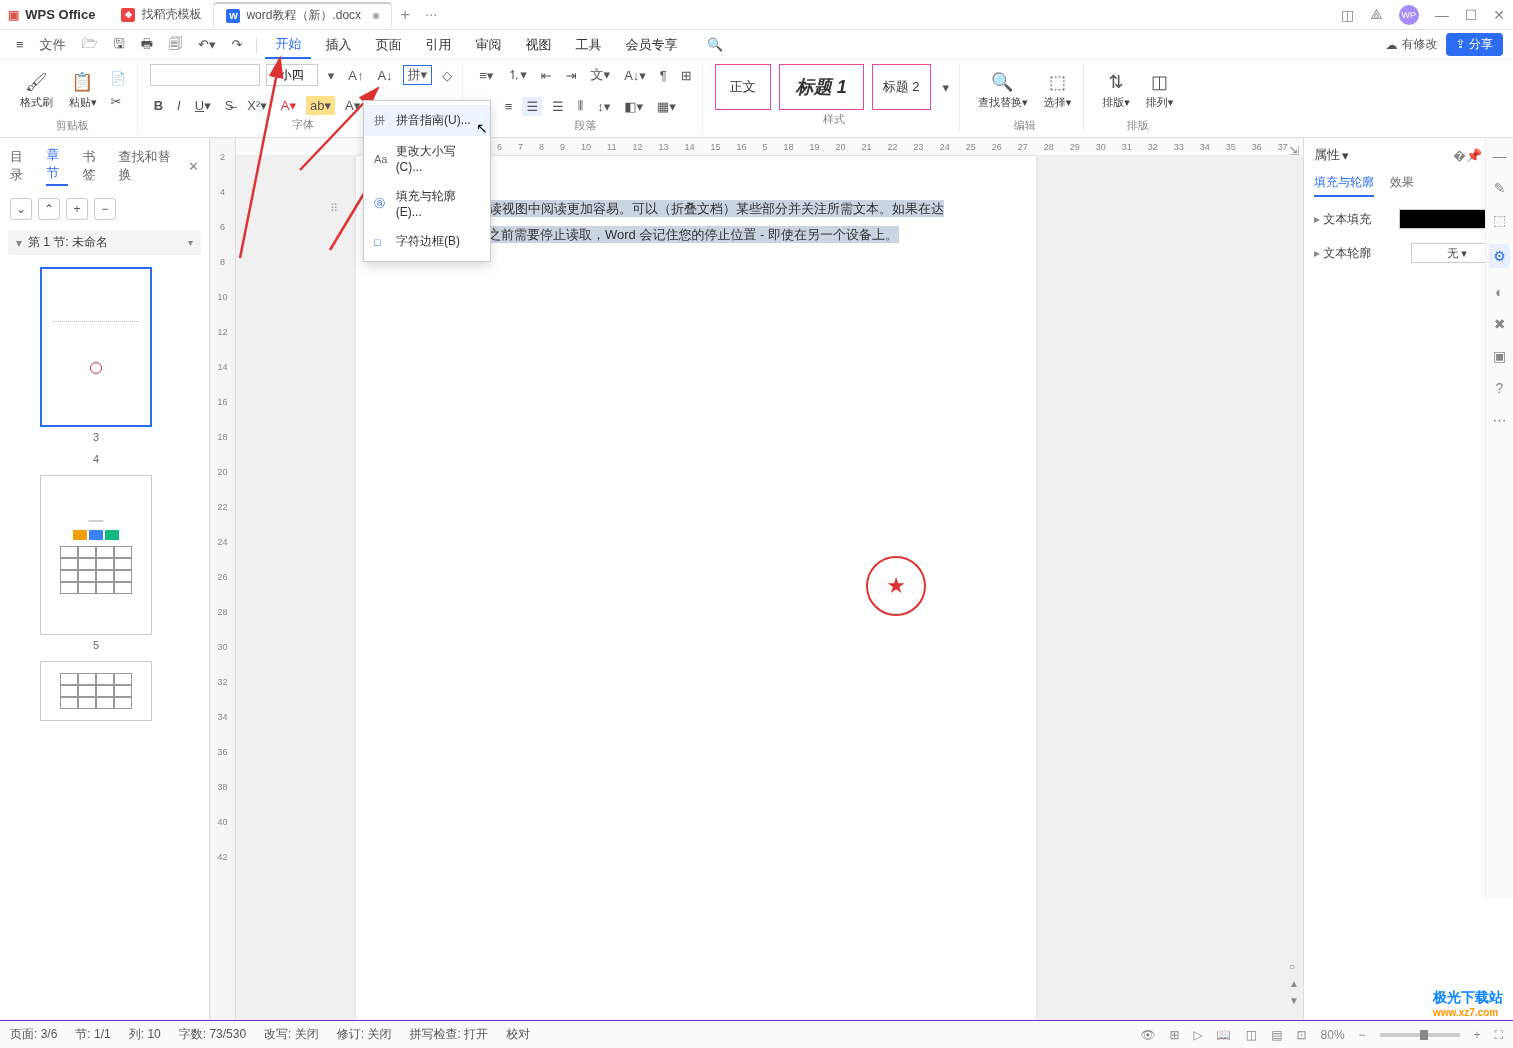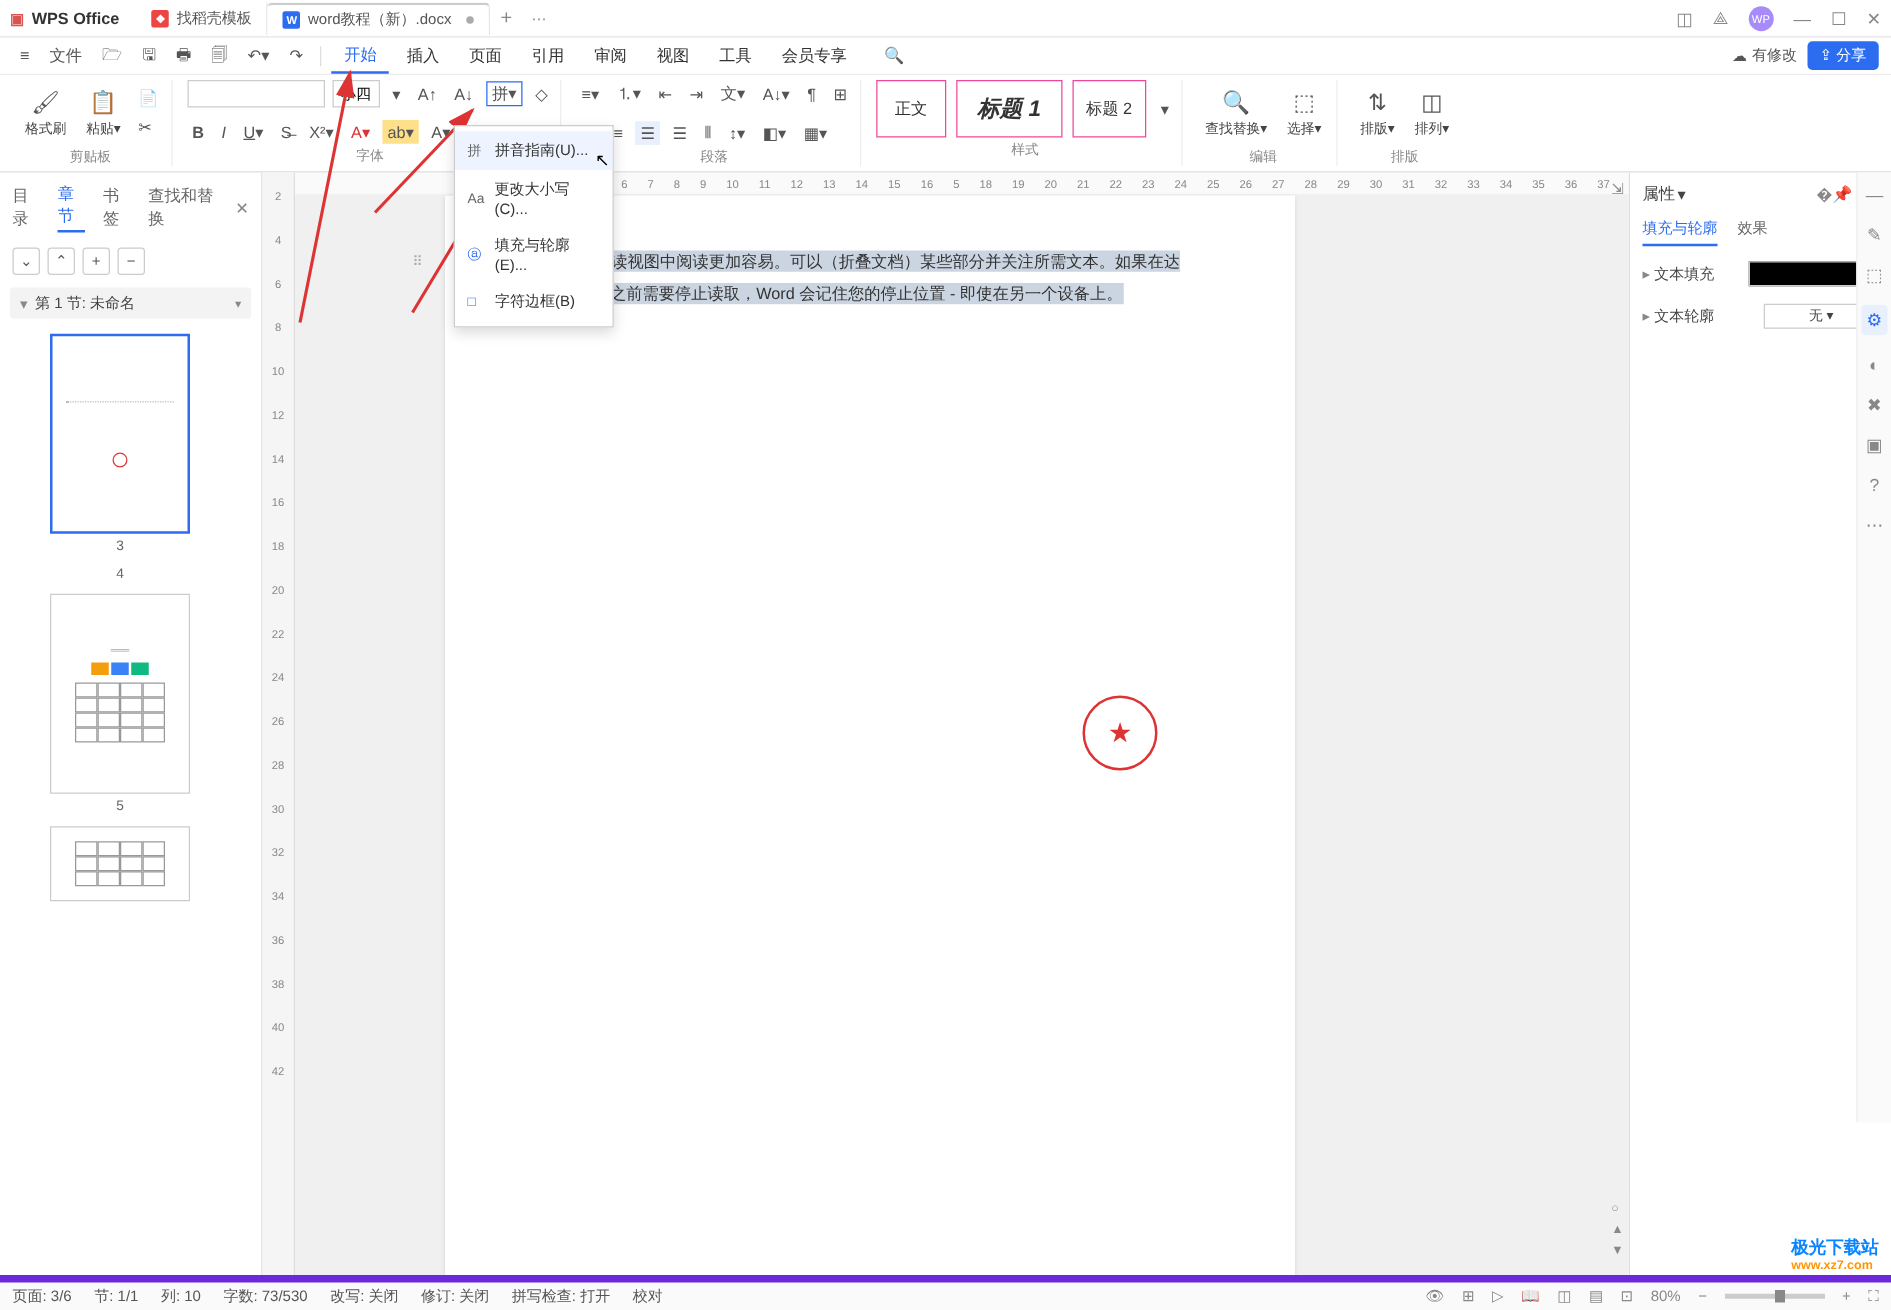--- a/index.html
+++ b/index.html
@@ -29,21 +29,21 @@
 .rgroup { display:flex; flex-direction:column; align-items:center; padding:0 6px; border-right:1px solid #eee; }
 .rgroup.noright { border-right:none; }
 .rgroup .rtop { display:flex; gap:4px; align-items:center; flex:1; }
 .rgroup .rlabel { font-size:11px; color:#888; margin-top:2px; }
 .rbtn-big { display:flex; flex-direction:column; align-items:center; gap:2px; padding:4px 6px; cursor:pointer; font-size:11px; color:#444; }
 .rbtn-big .ricon { font-size:18px; color:#555; }
 .rrow { display:flex; gap:6px; align-items:center; }
 .rrow2 { display:flex; gap:6px; align-items:center; margin-top:6px; }
 .rbtn { padding:2px 4px; cursor:pointer; color:#555; font-size:13px; }
 .font-sel { width:110px; height:22px; border:1px solid #ccc; background:#fff; padding:0 4px; font-size:12px; }
-.size-sel { width:38px; height:22px; border:1px solid #ccc; text-align:center; font-size:12px; }
+.size-sel { width:52px; height:22px; border:1px solid #ccc; text-align:center; font-size:12px; }
 .styles { display:flex; gap:8px; align-items:center; }
 .style-box { min-width:56px; height:46px; border:1px solid #ec4899; display:flex; align-items:center; justify-content:center; font-size:13px; padding:0 10px; cursor:pointer; }
 .style-box.big { font-size:18px; font-weight:600; color:#333; padding:0 16px;font-style:italic; }
 
 .workspace { display:flex; height:888px; }
 .navpanel { width:210px; border-right:1px solid #ddd; display:flex; flex-direction:column; }
 .navtabs { display:flex; gap:14px; padding:8px 10px; font-size:13px; align-items:center; }
 .navtabs .nt { color:#666; cursor:pointer; }
 .navtabs .nt.active { color:#2b6cf0; border-bottom:2px solid #2b6cf0; padding-bottom:2px; }
 .navtabs .close { margin-left:auto; color:#888; cursor:pointer; }
@@ -80,21 +80,21 @@
 .ptabs .pt.active { color:#2b6cf0; border-bottom:2px solid #2b6cf0; }
 .prow { display:flex; align-items:center; font-size:12px; color:#444; margin-bottom:14px; gap:6px; }
 .prow .plabel::before { content:"▸ "; color:#888; }
 .color-sw { width:92px; height:20px; background:#000; border:1px solid #ccc; margin-left:auto; }
 .dd { width:92px; height:20px; border:1px solid #ccc; margin-left:auto; text-align:center; line-height:18px; font-size:11px; }
 
 .sidebar-r { position:absolute; right:0; top:138px; width:28px; display:flex; flex-direction:column; gap:16px; align-items:center; padding-top:10px; color:#888; font-size:14px; border-left:1px solid #eee; height:760px; background:#fafafa;}
 .sidebar-r span { cursor:pointer; }
 .sidebar-r .active { color:#2b6cf0; background:#e8f0fe; padding:4px; border-radius:3px; }
 
-.statusbar { position:absolute; bottom:0; left:0; right:0; height:28px; border-top:6px solid #6d28d9; display:flex; align-items:center; padding:0 10px; font-size:12px; color:#555; gap:18px; background:#fafafa; }
+.statusbar { position:absolute; bottom:0; left:0; right:0; height:28px; border-top:1px solid #6d28d9; display:flex; align-items:center; padding:0 10px; font-size:12px; color:#555; gap:18px; background:#fafafa; }
 .statusbar .sright { margin-left:auto; display:flex; gap:14px; align-items:center; color:#888; }
 .zoom-slider { width:80px; height:4px; background:#ccc; position:relative; }
 .zoom-slider .zk { position:absolute; left:40px; top:-3px; width:8px; height:10px; background:#888; }
 
 .dropdown { position:absolute; left:363px; top:100px; width:128px; background:#fff; border:1px solid #ccc; box-shadow:0 4px 10px rgba(0,0,0,.15); z-index:100; padding:4px 0; }
 .dropdown .ditem { padding:7px 10px; font-size:12px; color:#333; display:flex; align-items:center; gap:8px; cursor:pointer; }
 .dropdown .ditem.hl { background:#eef4ff; }
 .dropdown .dicon { width:14px; color:#666; font-size:11px; }
 .cursor-arrow { position:absolute; left:476px; top:120px; font-size:14px; color:#000; z-index:101; pointer-events:none; }
 

